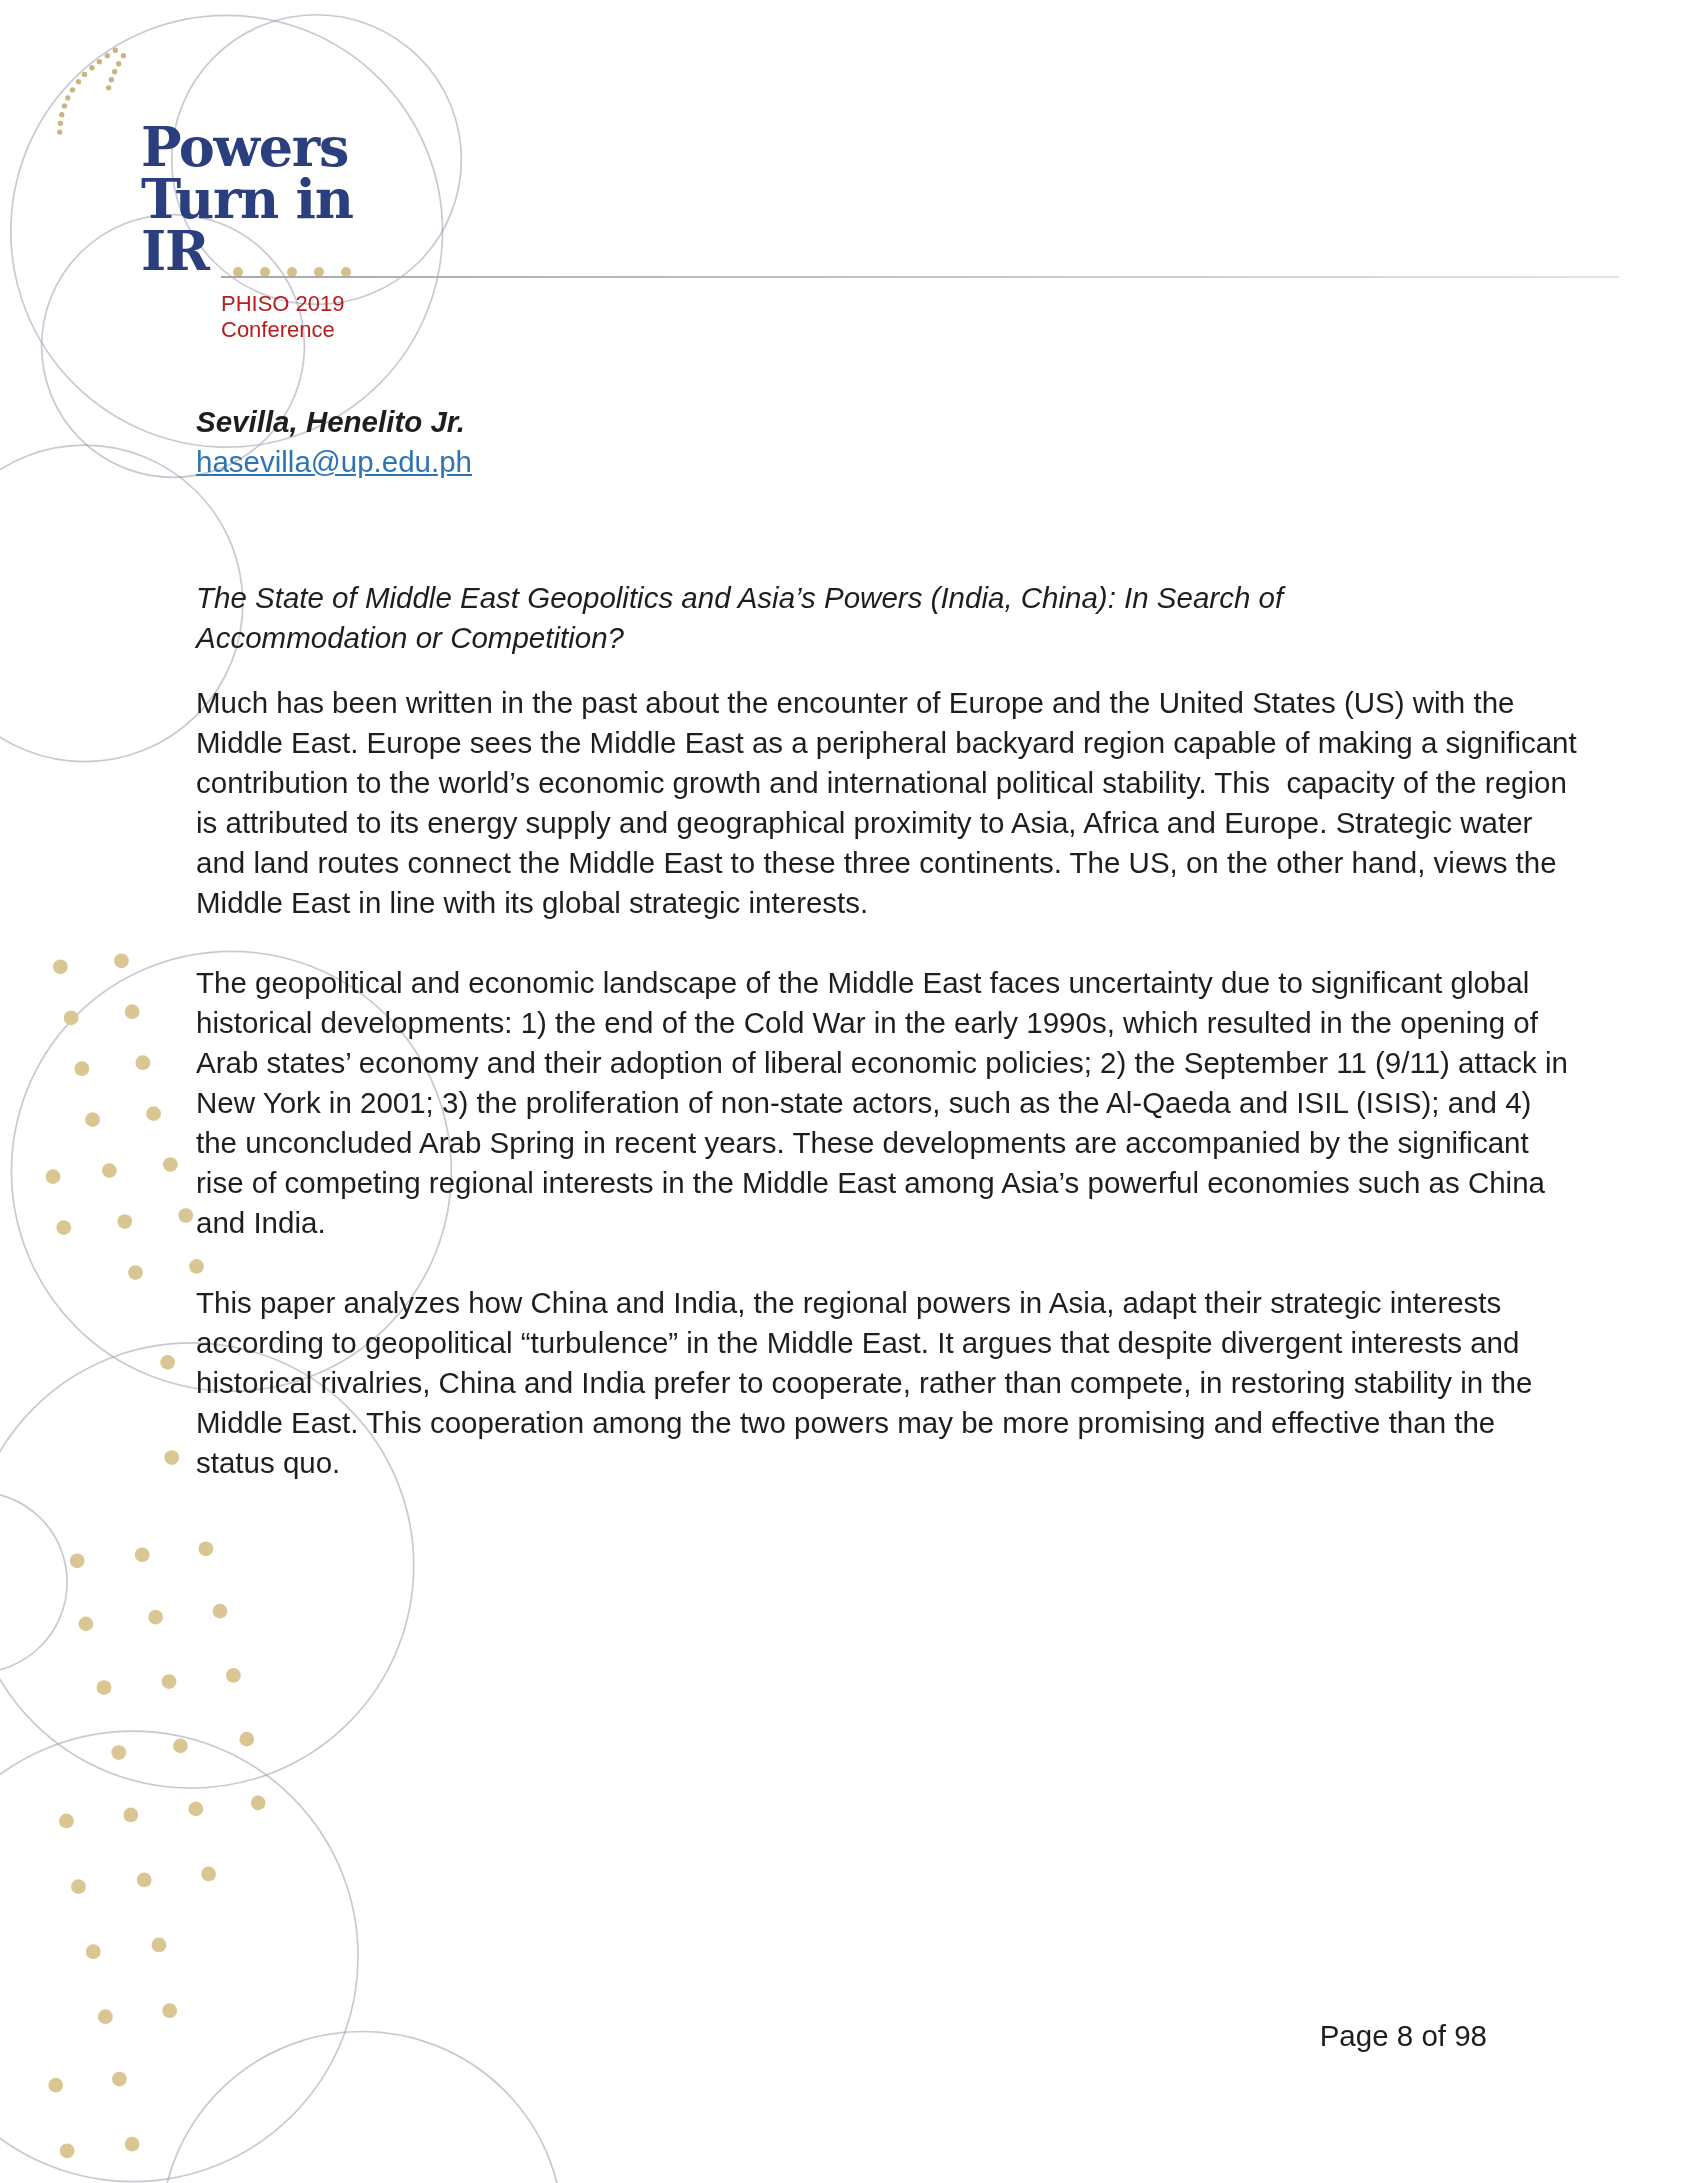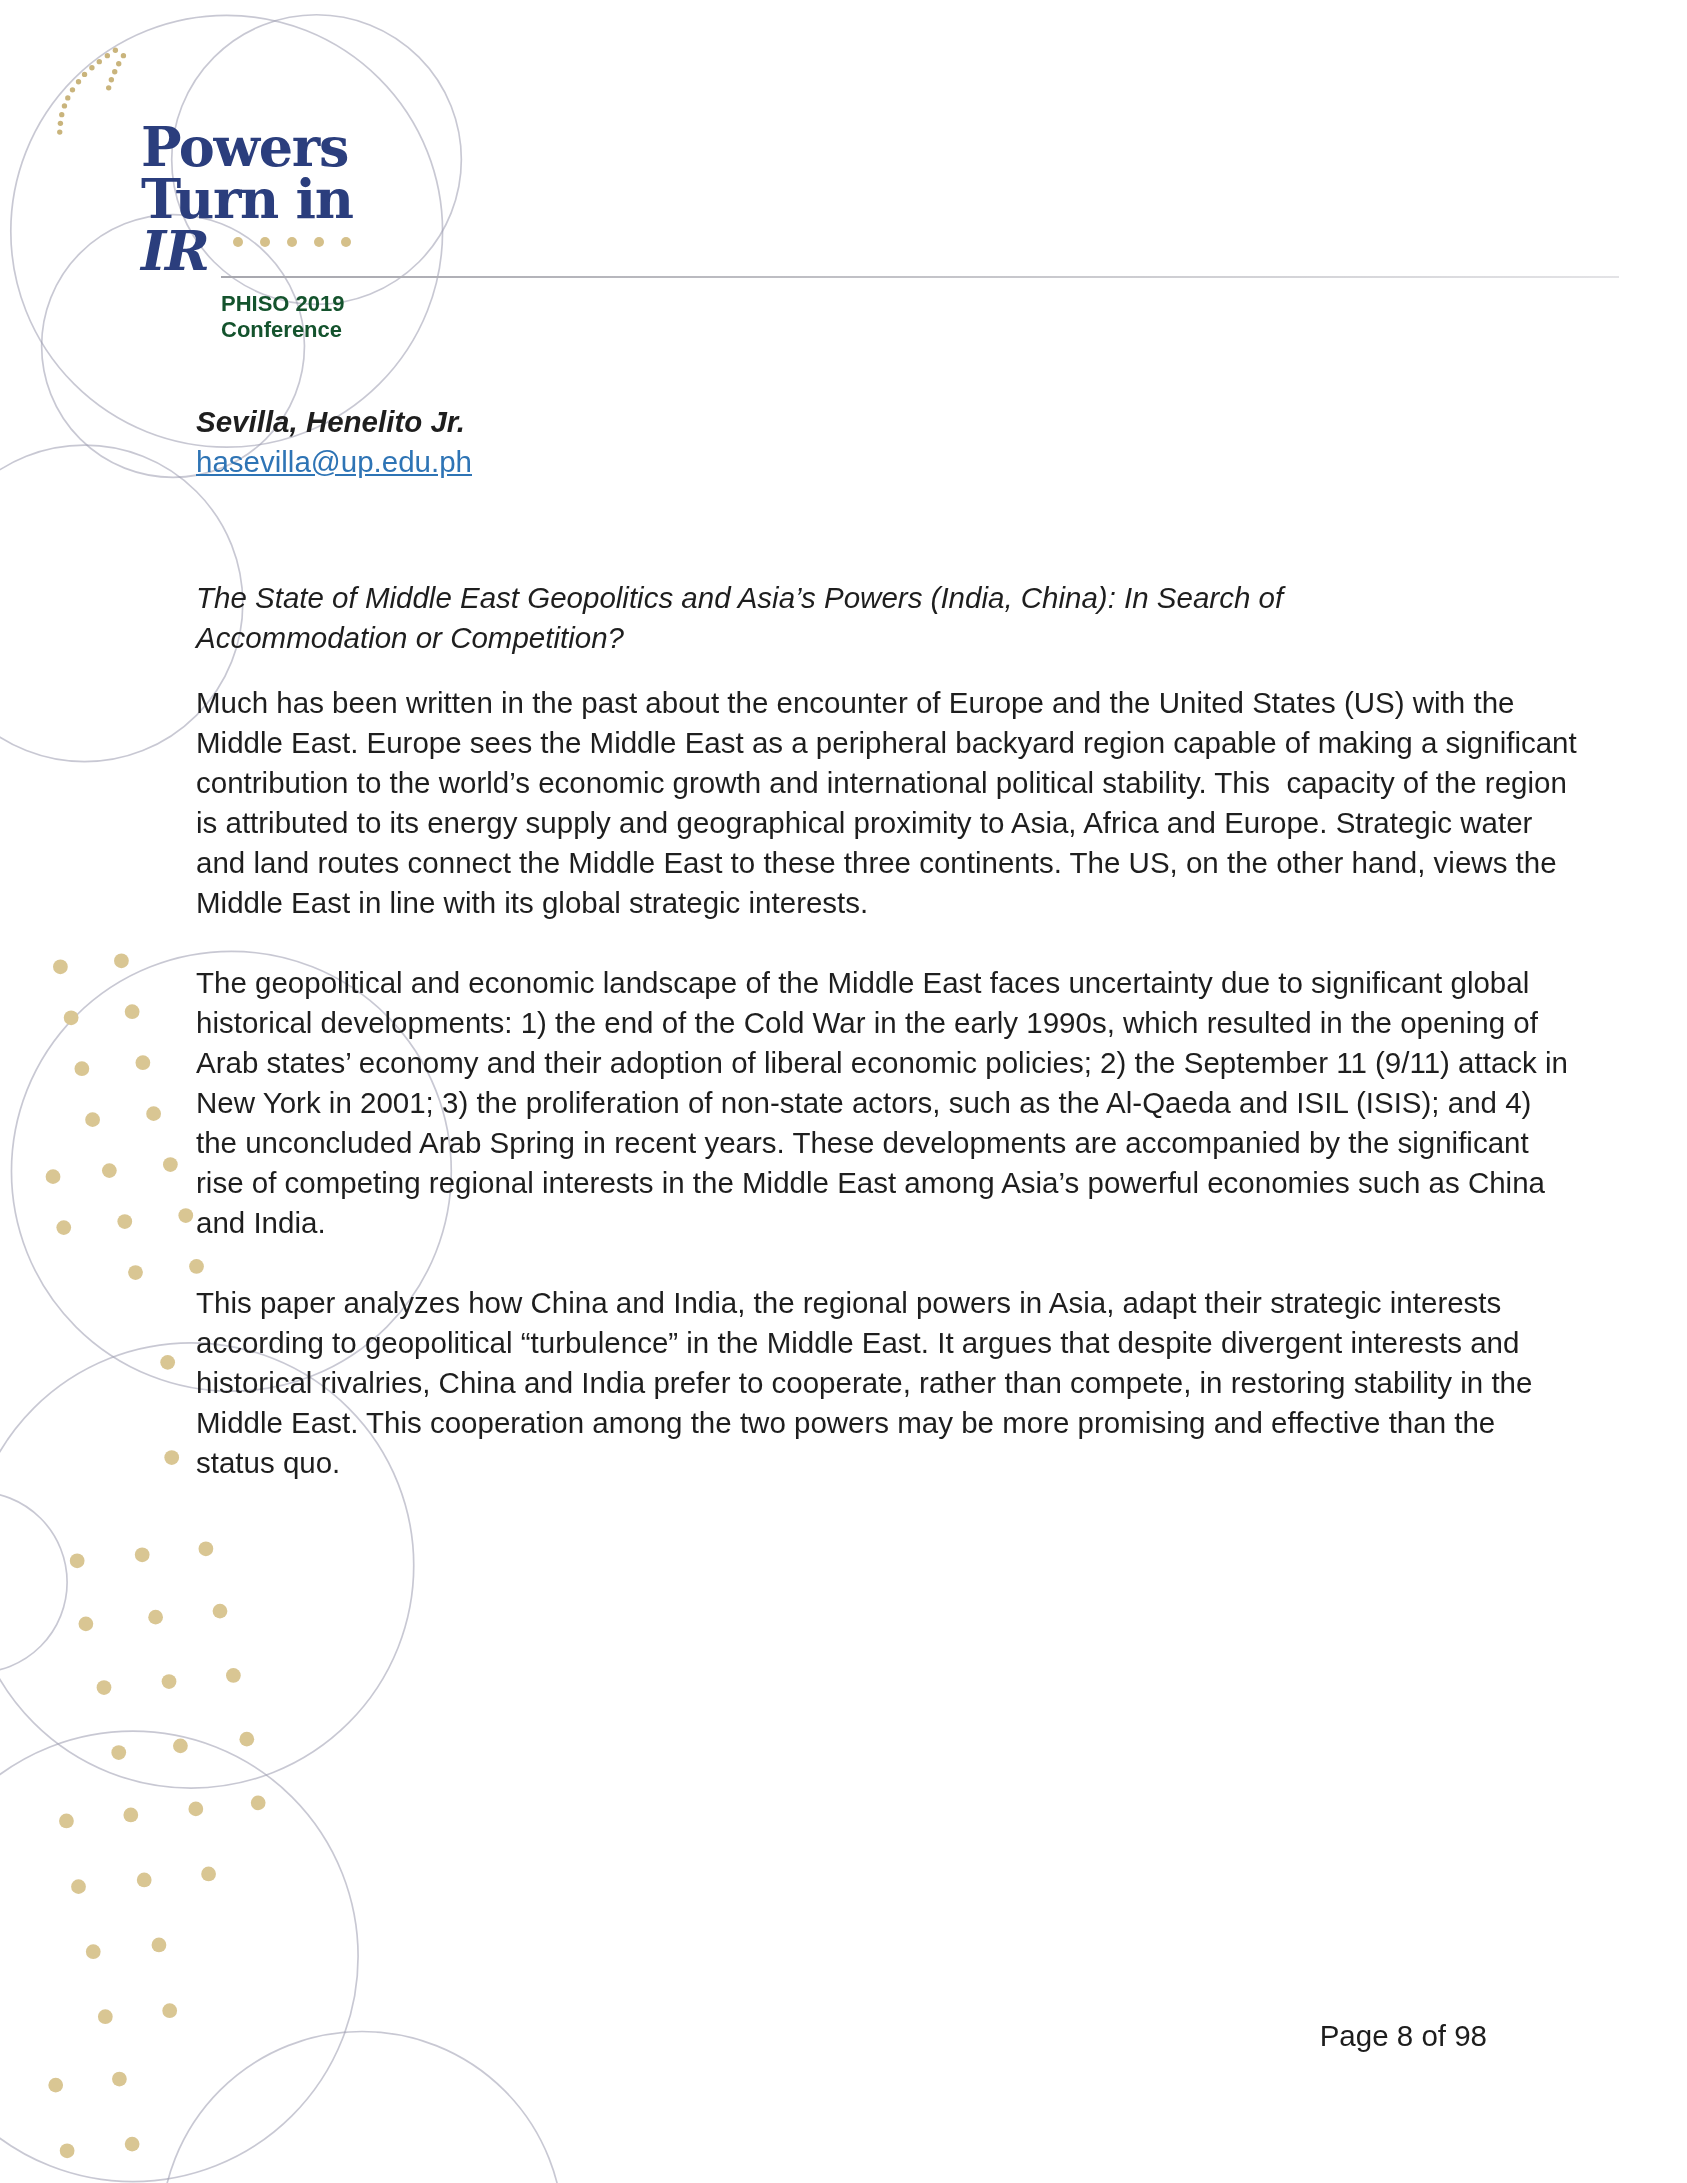--- a/index.html
+++ b/index.html
@@ -9,30 +9,30 @@
   }
   .decor{position:absolute;left:0;top:0;width:1687px;height:2183px;pointer-events:none;}
 
   
   .logo-word{
     position:absolute;left:141px;top:121px;
     font-family:"DejaVu Serif", serif;font-weight:bold;
     font-size:54px;line-height:52px;letter-spacing:-1.3px;
     color:#2b3e7d;
   }
-  .ir-row{display:flex;align-items:flex-start;font-style:italic;}
+  .ir-row{display:flex;align-items:flex-end;}
   .logo-dots{display:flex;gap:17px;margin-left:24px;margin-top:12px;}
   .logo-dots i{display:block;width:10px;height:10px;border-radius:50%;background:#d5c08a;}
   .header-rule{
     position:absolute;left:221px;top:276px;width:1398px;height:2px;
     background:linear-gradient(to right,#a7a7ae 0%,#c6c6cb 55%,#e3e3e6 100%);
   }
   .conf{
     position:absolute;left:221px;top:291px;
-    font-size:22px;font-weight:bold;line-height:25.5px;color:#14532d;letter-spacing:0px;
+    font-size:22px;font-weight:normal;line-height:25.5px;color:#b91c1c;letter-spacing:0px;
   }
 
   
   .author{position:absolute;left:196px;top:402px;font-size:29.5px;line-height:40px;}
   .author-name{font-style:italic;font-weight:bold;}
   .author-affil{font-style:italic;}
   .author-email{color:#2e74b5;text-decoration:underline;cursor:pointer;font-style:normal;}
 
   .paper-title{
     position:absolute;left:196px;top:578px;

